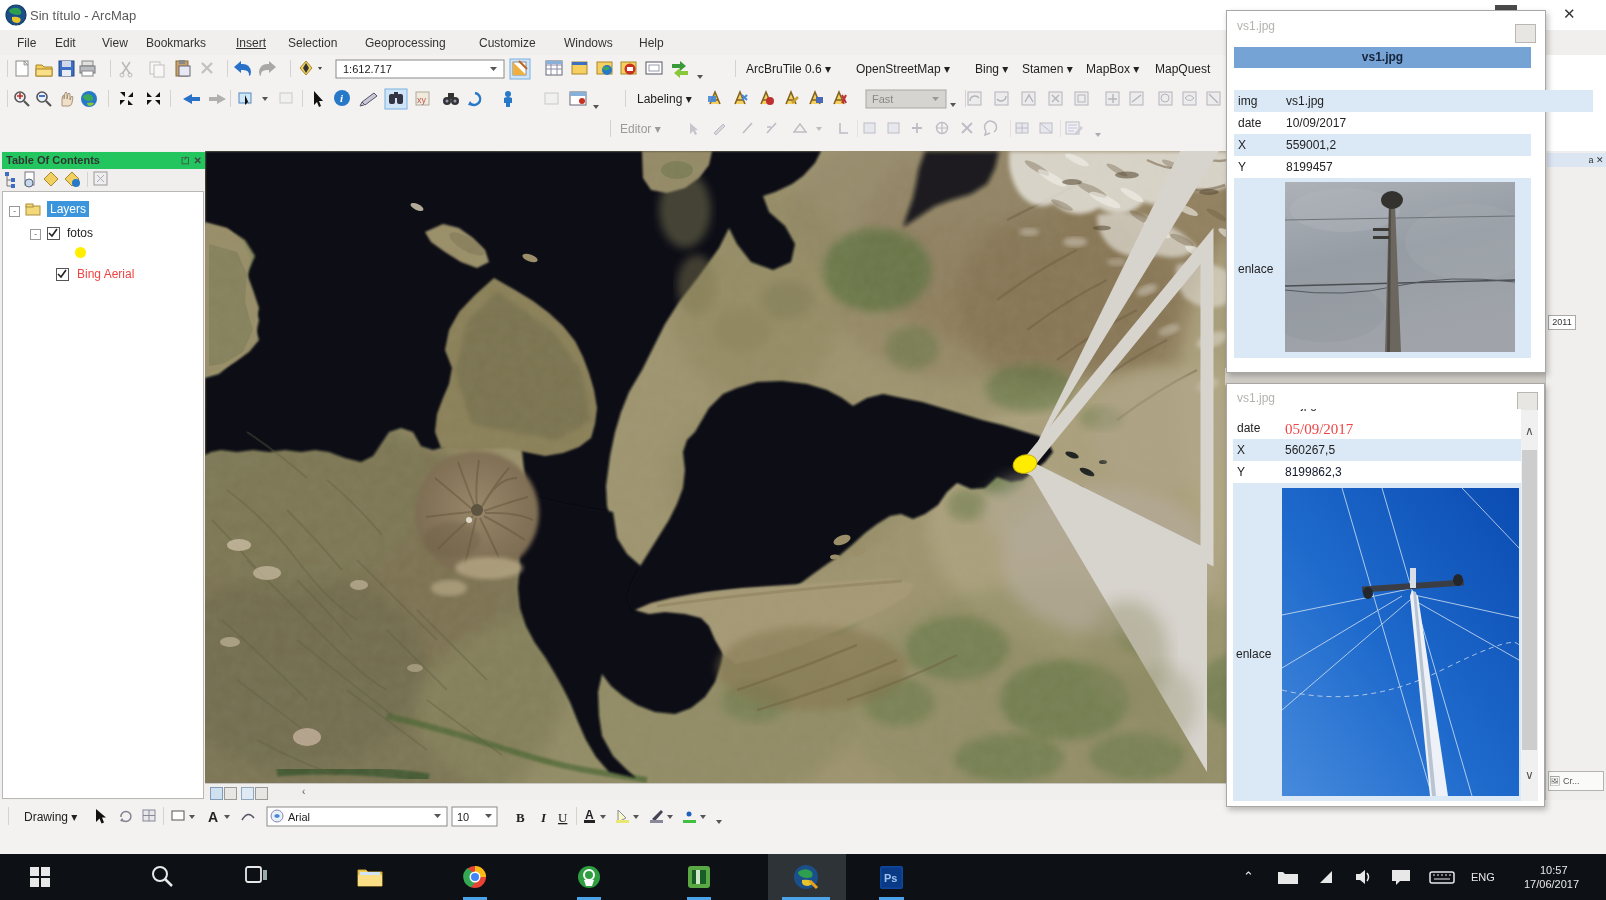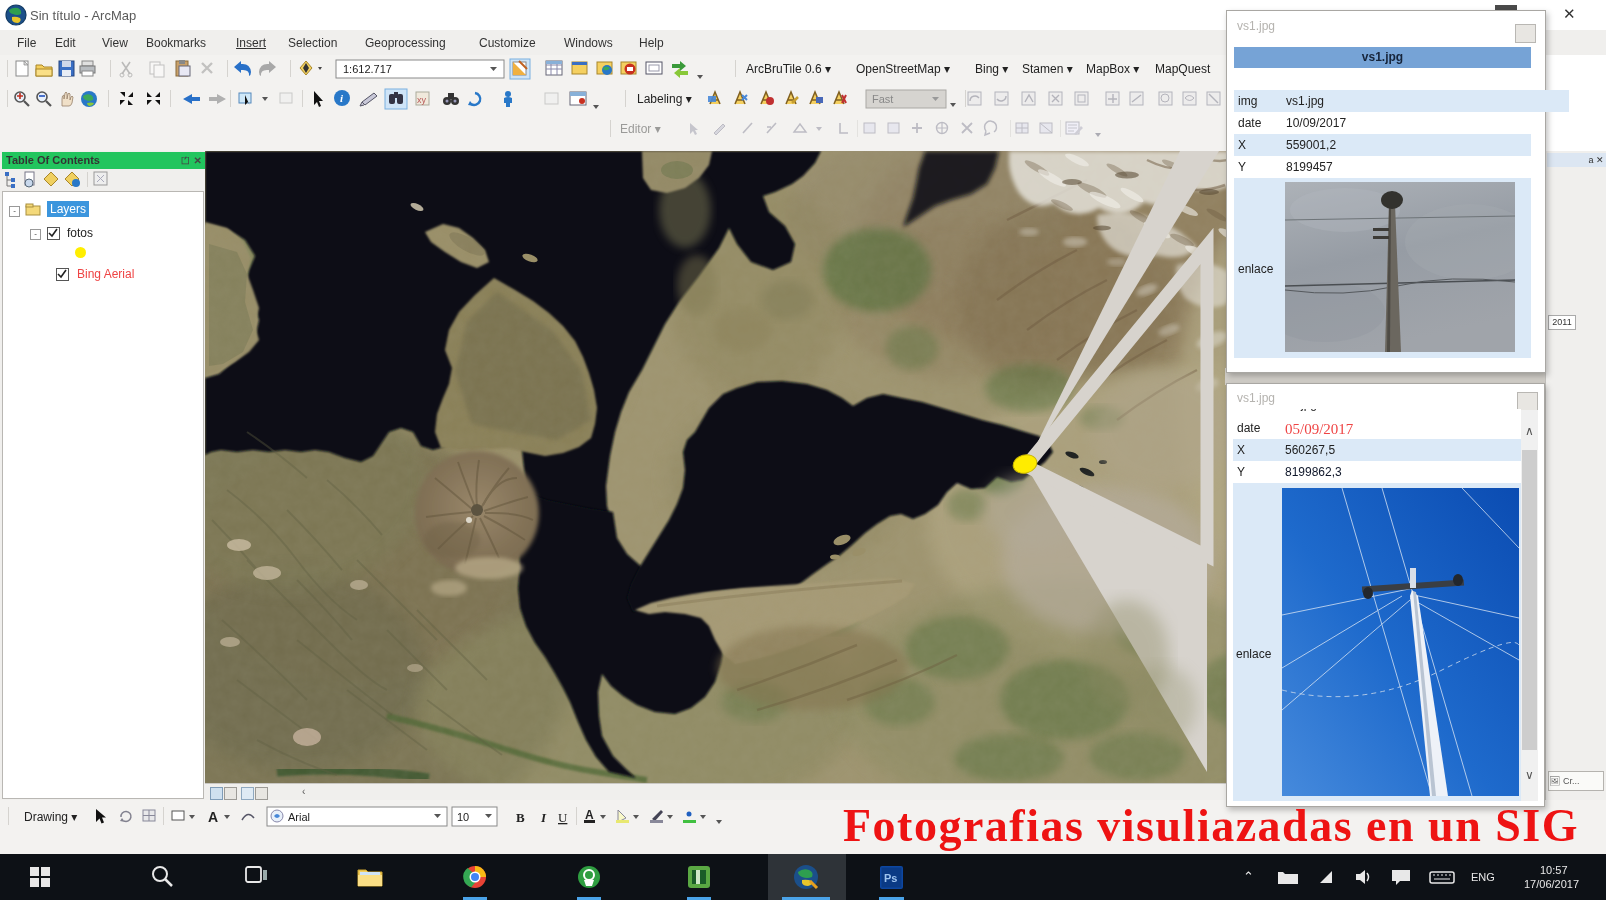--- a/index.html
+++ b/index.html
@@ -746,21 +746,21 @@
           </g>
       <path d="M716,13 l6,0 l-3,4 z" fill="#555"></path>
     </g>
   </svg>
   </div>
 
   <div id="popup1" class="abs" style="left:1226px;top:10px;width:318px;height:361px;background:#ffffff;border:1px solid #a9a7a3;box-shadow:2px 3px 6px rgba(0,0,0,0.25);">
     <div class="abs" style="left:10px;top:8px;font-size:12px;color:#b5b3af;">vs1.jpg</div>
     <div class="abs" style="left:288px;top:13px;width:19px;height:17px;background:#e8e6e2;border:1px solid #b9b7b3;"></div>
     <div class="abs" style="left:7px;top:36px;width:297px;height:21px;background:#76a3d6;font-size:12px;font-weight:bold;color:#16243a;text-align:center;line-height:21px;">vs1.jpg</div>
-    <div class="abs" style="left:7px;top:79px;width:335px;height:22px;background:#dbe9f7;">
+    <div class="abs" style="left:7px;top:79px;width:335px;height:22px;background:#dbe9f7;padding-left:24px;">
         <span class="abs" style="left:4px;top:4px;font-size:12px;color:#222;">img</span>
         <span class="abs" style="left:52px;top:4px;font-size:12px;color:#222;">vs1.jpg</span>
       </div>
     <div class="abs" style="left:7px;top:101px;width:297px;height:22px;background:#fff;">
         <span class="abs" style="left:4px;top:4px;font-size:12px;color:#222;">date</span>
         <span class="abs" style="left:52px;top:4px;font-size:12px;color:#222;">10/09/2017</span>
       </div>
     <div class="abs" style="left:7px;top:123px;width:297px;height:22px;background:#dbe9f7;">
         <span class="abs" style="left:4px;top:4px;font-size:12px;color:#222;">X</span>
         <span class="abs" style="left:52px;top:4px;font-size:12px;color:#222;">559001,2</span>
@@ -848,21 +848,20 @@
       </svg>
     </div>
 
     <div class="abs" style="left:294px;top:26px;width:17px;height:391px;background:#f0f0f0;">
       <div class="abs" style="left:0;top:14px;width:17px;height:20px;font-size:12px;color:#555;text-align:center;">∧</div>
       <div class="abs" style="left:1px;top:40px;width:15px;height:300px;background:#cdcdcd;"></div>
       <div class="abs" style="left:0;top:358px;width:17px;height:20px;font-size:12px;color:#555;text-align:center;">∨</div>
     </div>
   </div>
 
-  <div class="abs" style="left:843px;top:799px;width:763px;font-family:'Liberation Serif',serif;font-weight:bold;font-size:46px;letter-spacing:1.5px;color:#ee1313;white-space:nowrap;z-index:50;">Fotografias visuliazadas en un SIG</div>
 
   <div id="taskbar" class="abs" style="left:0;top:854px;width:1606px;height:46px;background:#0d1116;z-index:60;">
   <svg width="1606" height="46">
 
     <rect x="768" y="0" width="78" height="46" fill="#2e3338"></rect>
 
     <g fill="#e8e8e8" transform="translate(30,13)">
           <rect width="9" height="9"></rect>
           <rect x="11" width="9" height="9"></rect>
           <rect y="11" width="9" height="9"></rect>

